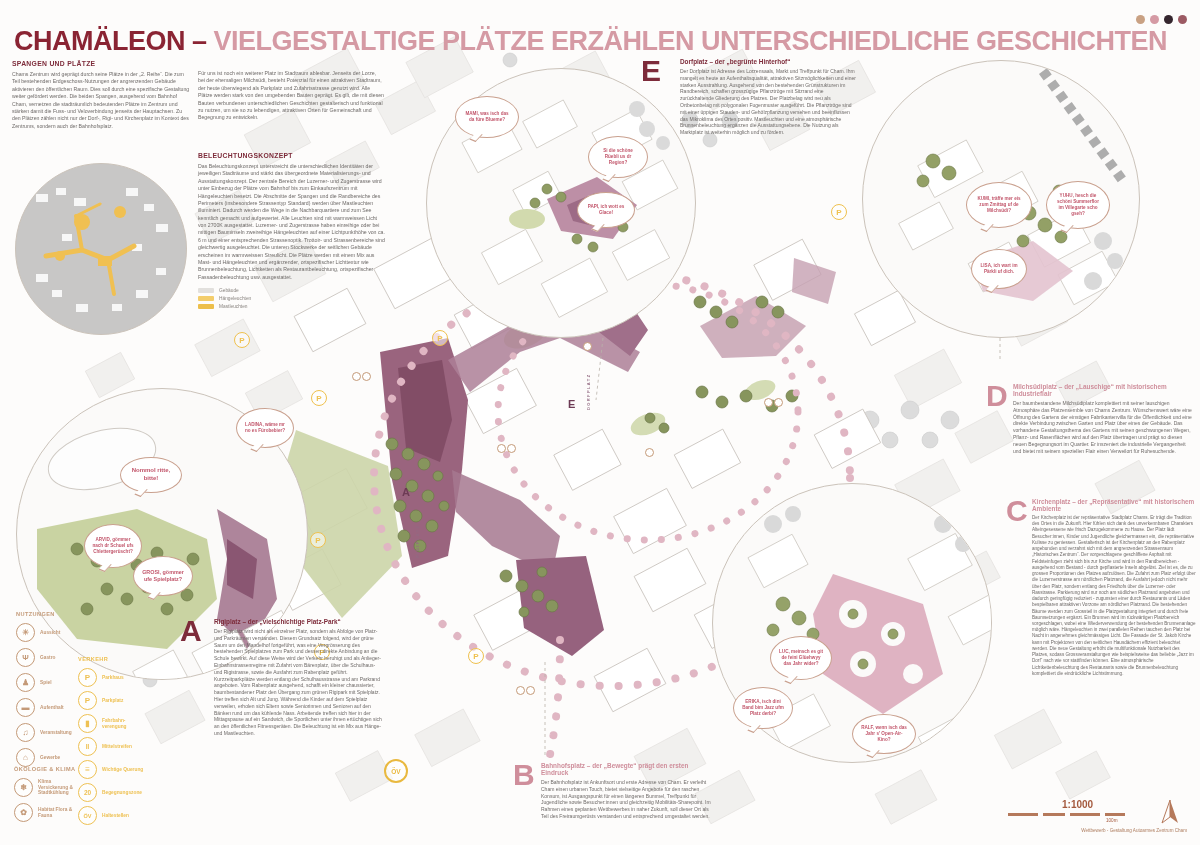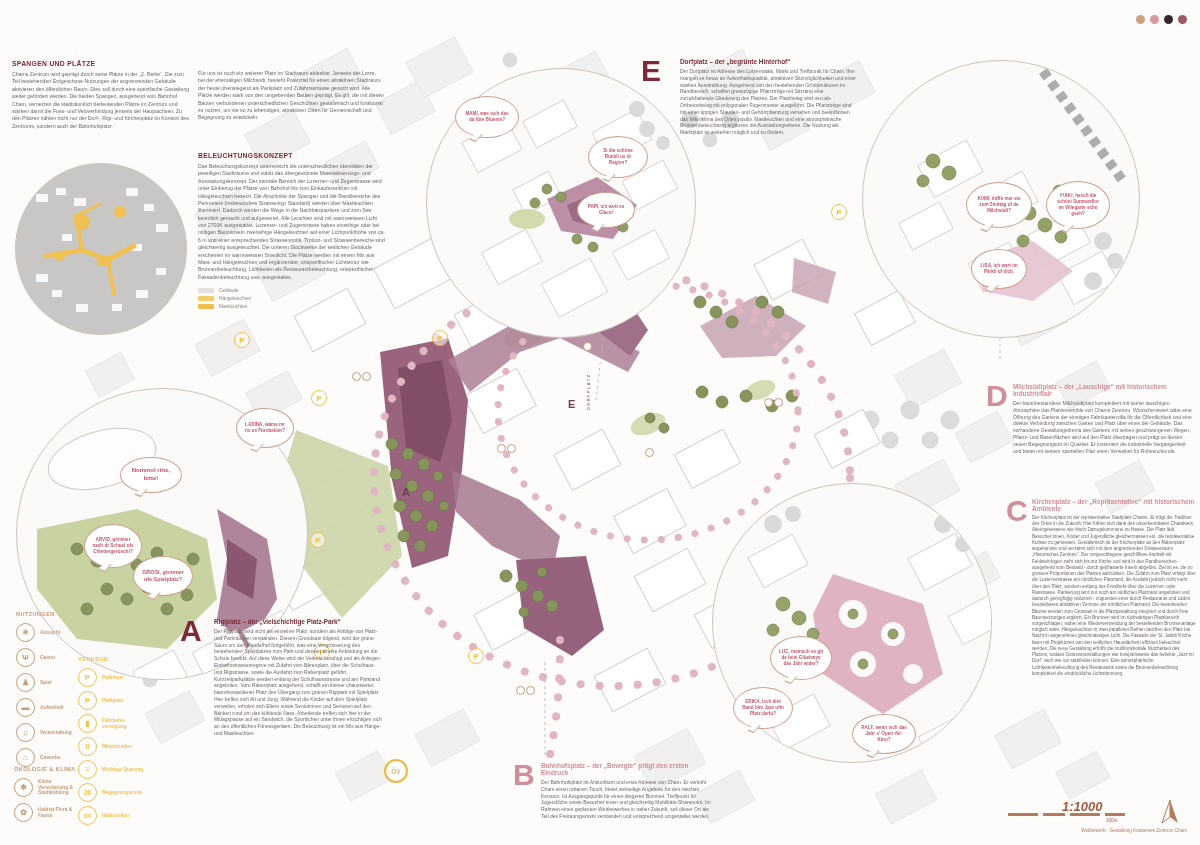--- a/index.html
+++ b/index.html
@@ -51,21 +51,21 @@
   .ov-badge{position:absolute;z-index:2;width:20px;height:20px;border:2px solid #e9b93f;border-radius:50%;
            color:#e9b93f;font-weight:bold;font-size:6.5px;display:flex;align-items:center;justify-content:center;
            background:rgba(255,255,255,.6);}
   .map-letter{position:absolute;z-index:2;font-size:11px;font-weight:800;color:#6d3b55;}
   .v-label{position:absolute;z-index:2;font-size:4px;letter-spacing:1.4px;color:#936a82;font-weight:bold;
            writing-mode:vertical-rl;transform:rotate(180deg);}
   .amen{position:absolute;z-index:2;width:7px;height:7px;border:1px solid #c49a78;border-radius:50%;background:#fff;}
   
   .scalebar{position:absolute;left:1008px;top:813px;display:flex;gap:5px;z-index:3;}
   .scalebar i{display:block;height:3px;background:#b5795b;}
-  .scaletxt{position:absolute;z-index:3;font-weight:800;color:#a4593d;font-size:13px;font-style:italic;}
+  .scaletxt{position:absolute;z-index:3;font-weight:800;color:#a4593d;font-size:10px;}
   .scaleunit{position:absolute;z-index:3;color:#a4593d;font-size:4.6px;}
   .credit{position:absolute;z-index:3;font-size:4.6px;color:#ad7c5e;}
 </style>
 </head>
 <body>
 
 <div class="poster">
 
   <svg class="abs" style="left:0;top:0;z-index:0" width="1200" height="845" viewBox="0 0 1200 845">
 
@@ -192,20 +192,21 @@
     <ellipse cx="648" cy="412" rx="150" ry="128" fill="none" stroke="#e0b6c3" stroke-width="7" stroke-dasharray="0.1 17" stroke-linecap="round"></ellipse>
     <path d="M560,640 C560,700 555,730 548,765" fill="none" stroke="#e0b6c3" stroke-width="8" stroke-dasharray="0.1 19" stroke-linecap="round"></path>
 
     <g stroke="#b9b2aa" stroke-width="0.8" stroke-dasharray="3 3" fill="none">
       <path d="M603,338 L596,400"></path>
         <path d="M545,662 L545,758"></path>
         <path d="M1000,338 L1000,360"></path>
     </g>
   </svg>
 
+  <h1 class="title"><span class="t1">CHAMÄLEON –</span> <span class="t2">VIELGESTALTIGE PLÄTZE ERZÄHLEN UNTERSCHIEDLICHE GESCHICHTEN</span></h1>
   <div class="dots">
     <span class="dot" style="background:#c9a183"></span>
     <span class="dot" style="background:#d59aa4"></span>
     <span class="dot" style="background:#35262e"></span>
     <span class="dot" style="background:#9c5a63"></span>
   </div>
 
   <div class="blk" style="left:12px;top:60px;width:180px;z-index:3">
     <h3>SPANGEN UND PLÄTZE</h3>
     <p>Chams Zentrum wird geprägt durch seine Plätze in der „2. Reihe“. Die zum Teil bestehenden Erdgeschoss-Nutzungen der angrenzenden Gebäude aktivieren den öffentlichen Raum. Dies soll durch eine spezifische Gestaltung weiter gefördert werden. Die beiden Spangen, ausgehend vom Bahnhof Cham, vernetzen die stadträumlich bedeutenden Plätze im Zentrum und stärken damit die Fuss- und Veloverbindung jenseits der Hauptachsen. Zu den Plätzen zählen nicht nur der Dorf-, Rigi- und Kirchenplatz im Kontext des Zentrums, sondern auch der Bahnhofsplatz.</p>

